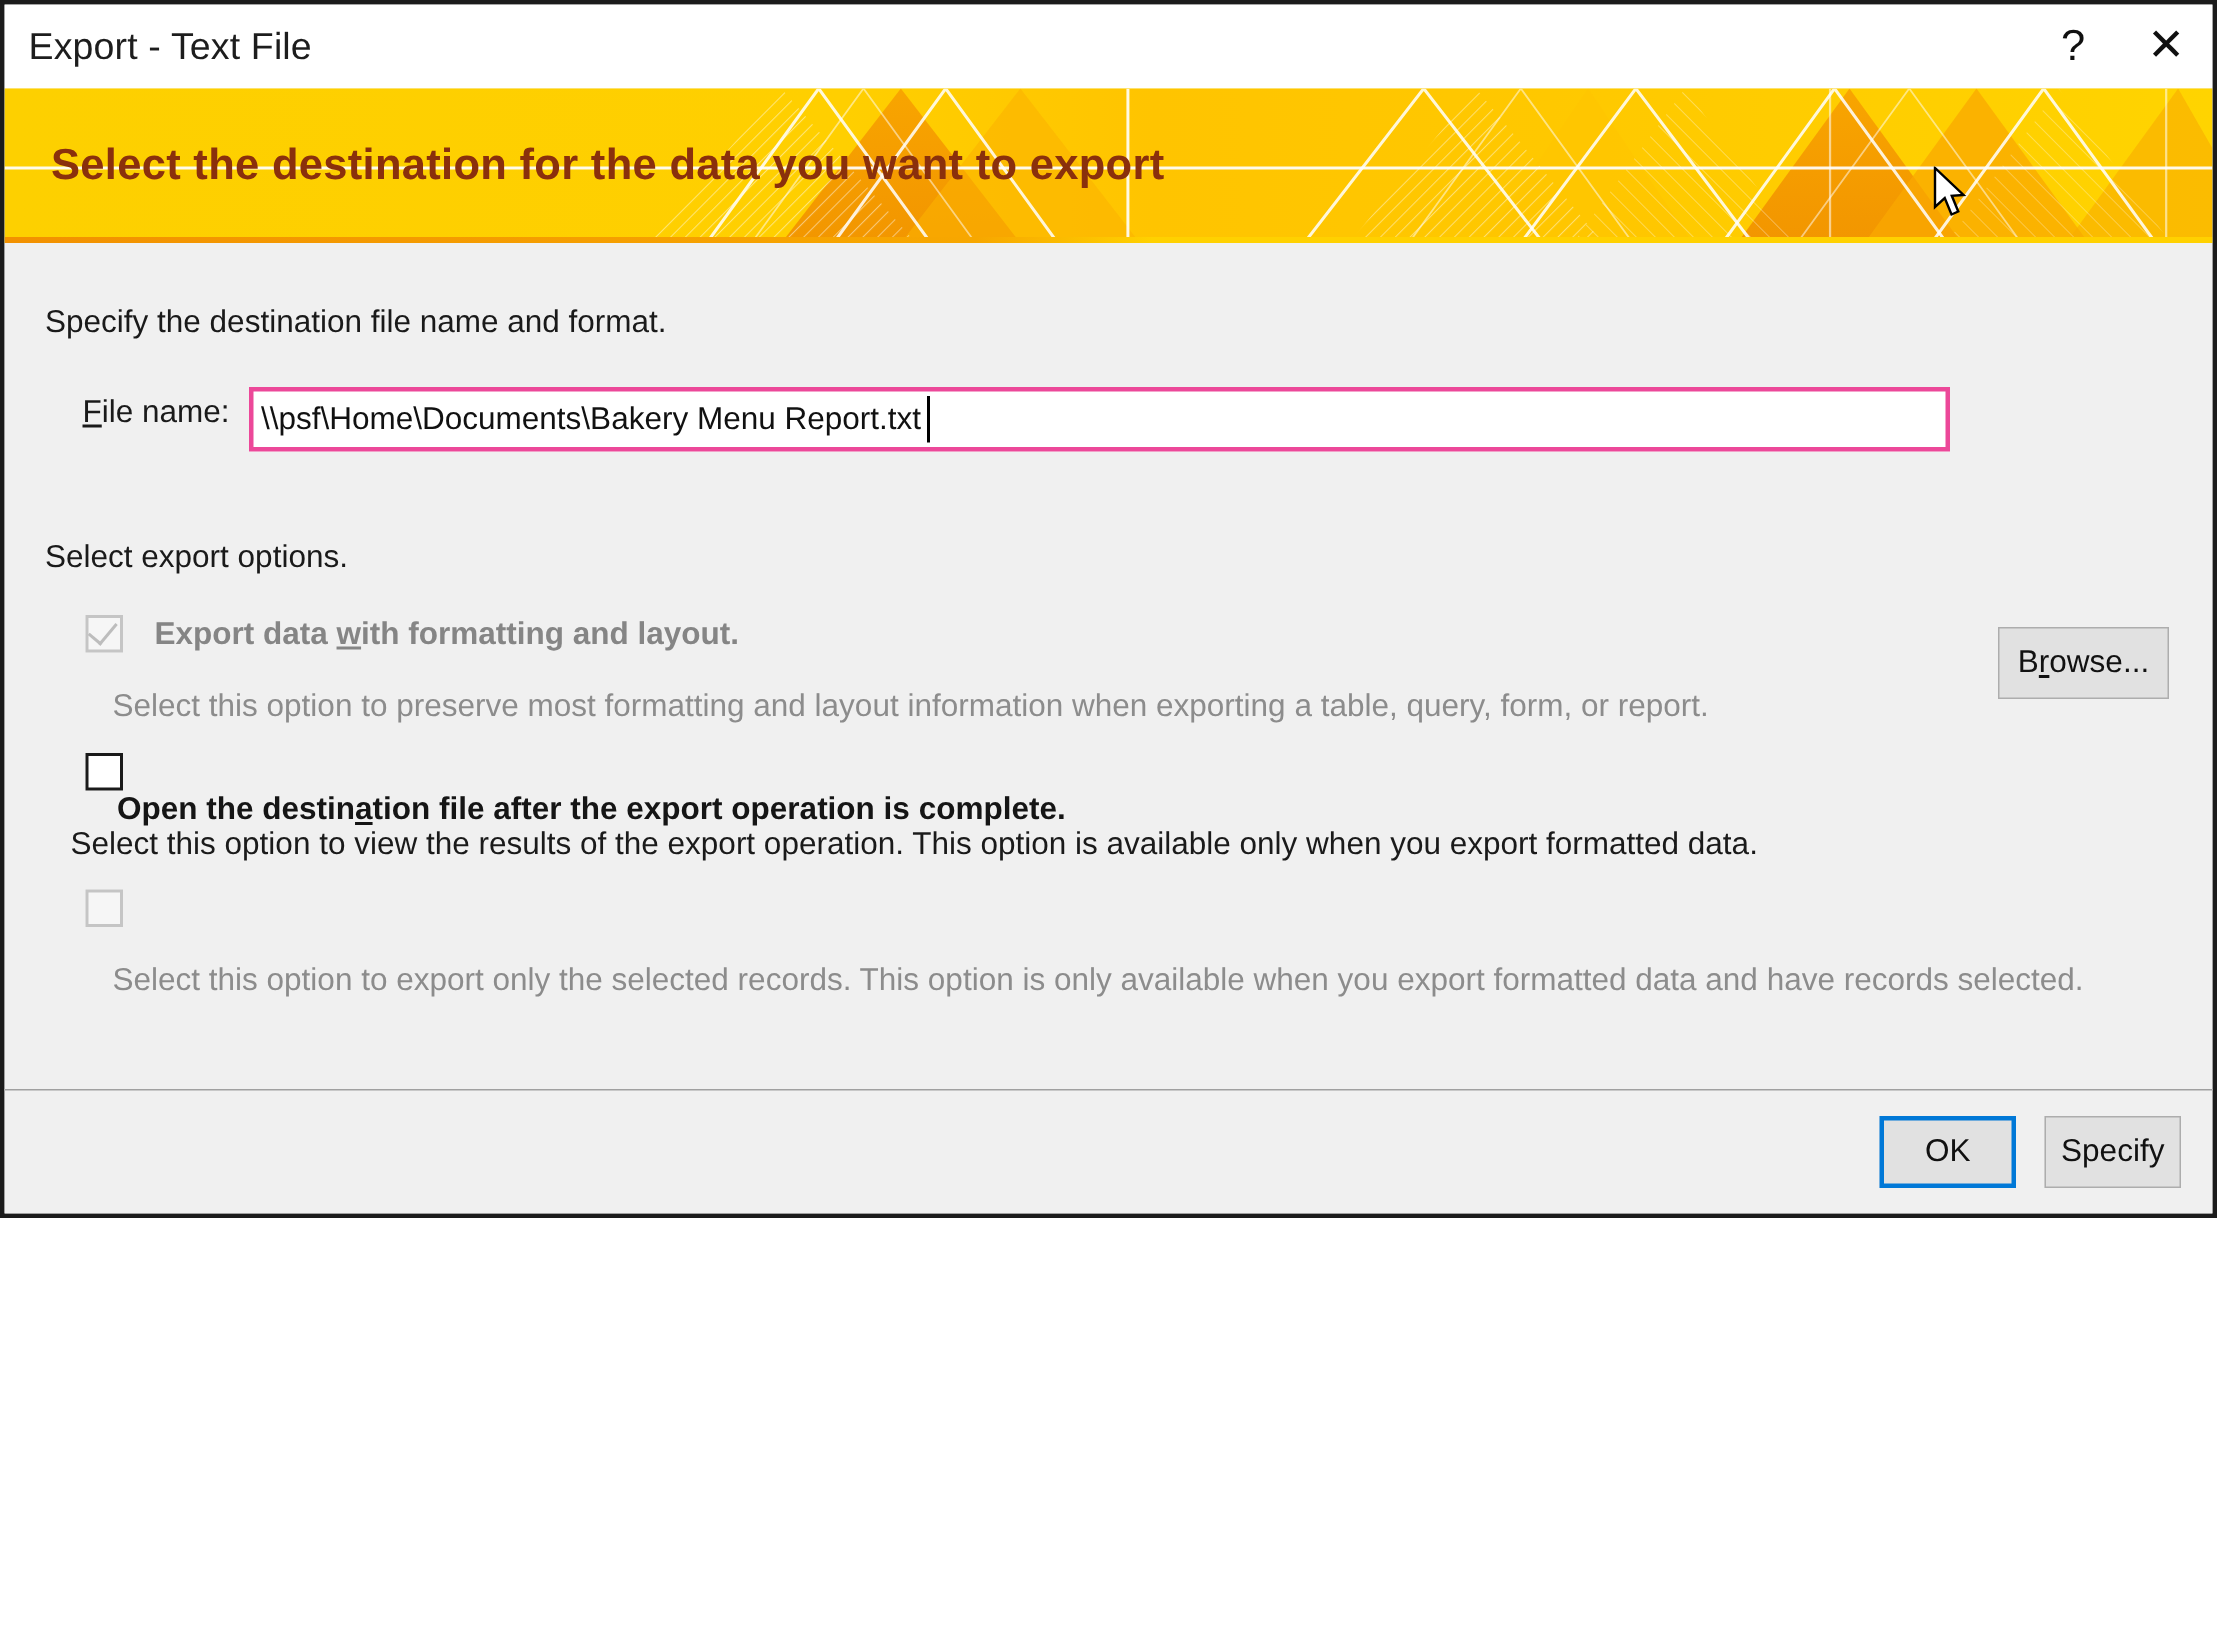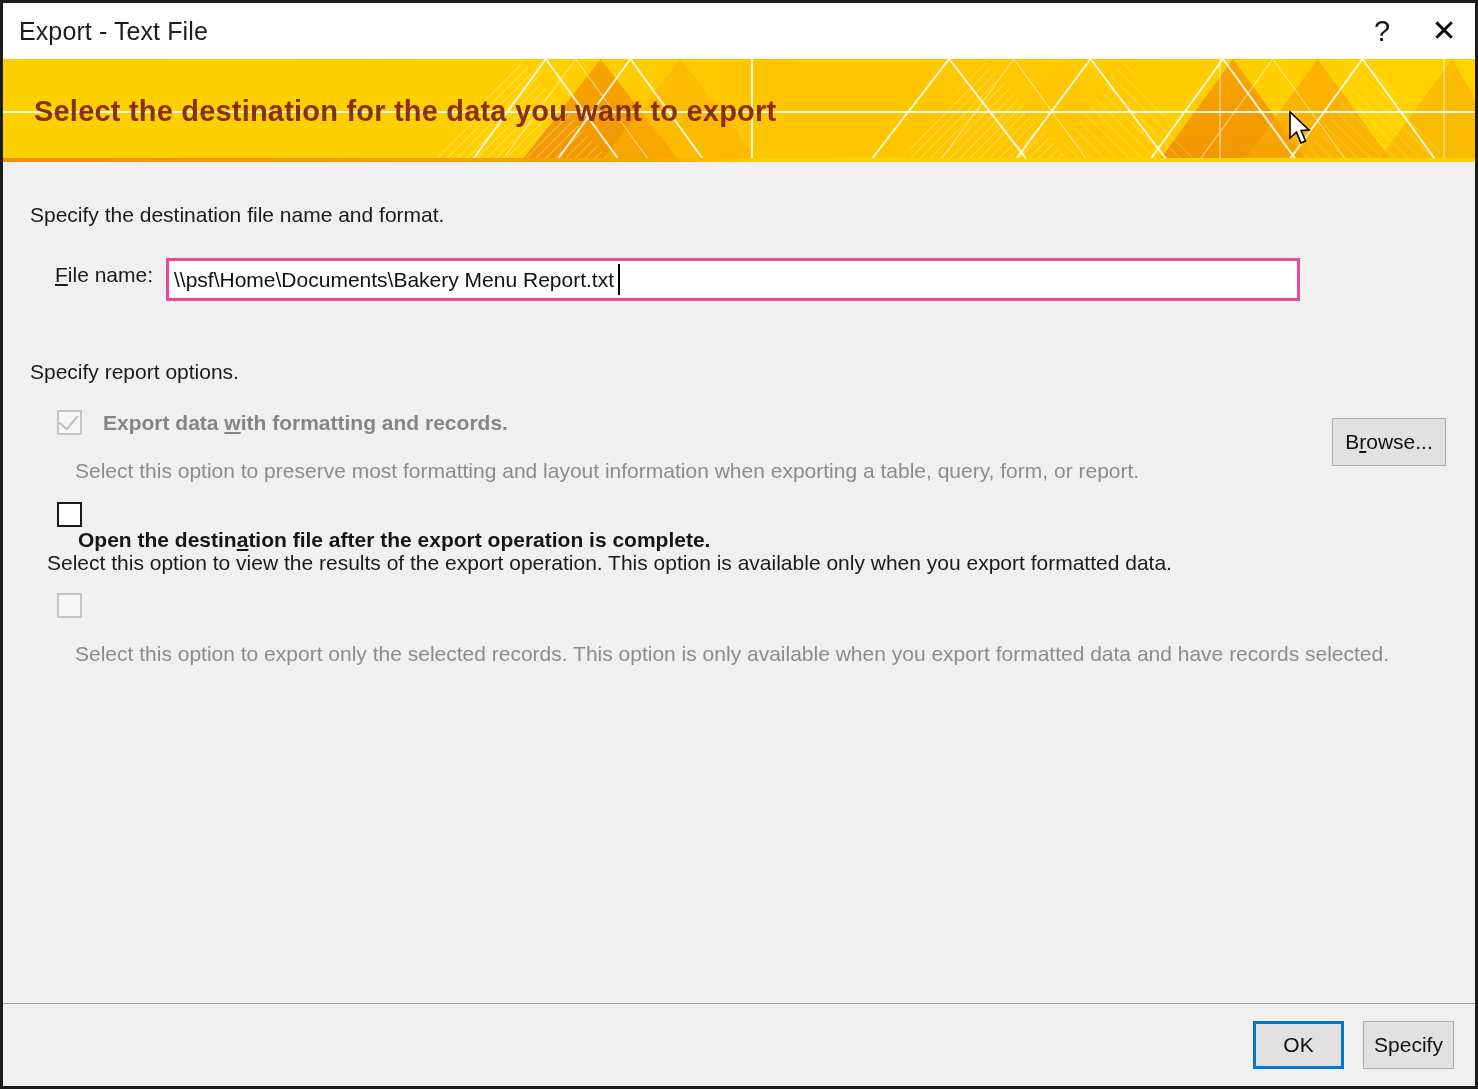--- a/index.html
+++ b/index.html
@@ -8,21 +8,21 @@
     background: #ffffff;
   }
   body {
     font-family: "Liberation Sans", sans-serif;
     -webkit-font-smoothing: antialiased;
   }
 
   #dialog {
     position: relative;
     width: 1478px;
-    height: 1089px;
+    height: 812px;
     box-sizing: border-box;
     border: 3px solid #1b1b1b;
     background: #f0f0f0;
     overflow: hidden;
   }
 
   
   .titlebar {
     position: absolute;
     left: 0; top: 0;
@@ -365,27 +365,27 @@
 
     <input class="filename-input" type="text" value="\\psf\Home\Documents\Bakery Menu Report.txt" style="">
     <div class="filename-caret"></div>
 
     <button class="browse-btn">
         <span>B</span>
         <span class="acc">r</span>
         <span>owse...</span>
       </button>
 
-    <div id="lbl-specify-opts" class="section-label">Specify report options.</div>
+    <div id="lbl-specify-opts" class="section-label">Select export options.</div>
 
     <div id="opt1" class="opt-row">
       <span class="cbx disabled">
         <span class="tick"></span>
       </span>
-      <span class="opt-label disabled"><span>Export data </span><span class="acc">w</span><span>ith formatting and records.</span></span>
+      <span class="opt-label disabled"><span>Export data </span><span class="acc">w</span><span>ith formatting and layout.</span></span>
     </div>
     <div id="desc1" class="opt-desc disabled">Select this option to preserve most formatting and layout information when exporting a table, query, form, or report.</div>
 
     <div id="opt2" class="opt-row">
       <span class="cbx enabled"></span>
       <span class="opt-label enabled"><span>Open the destin</span><span class="acc">a</span><span>tion file after the export operation is complete.</span></span>
     </div>
     <div id="desc2" class="opt-desc enabled">Select this option to view the results of the export operation. This option is available only when you export formatted data.</div>
 
     <div id="opt3" class="opt-row">

